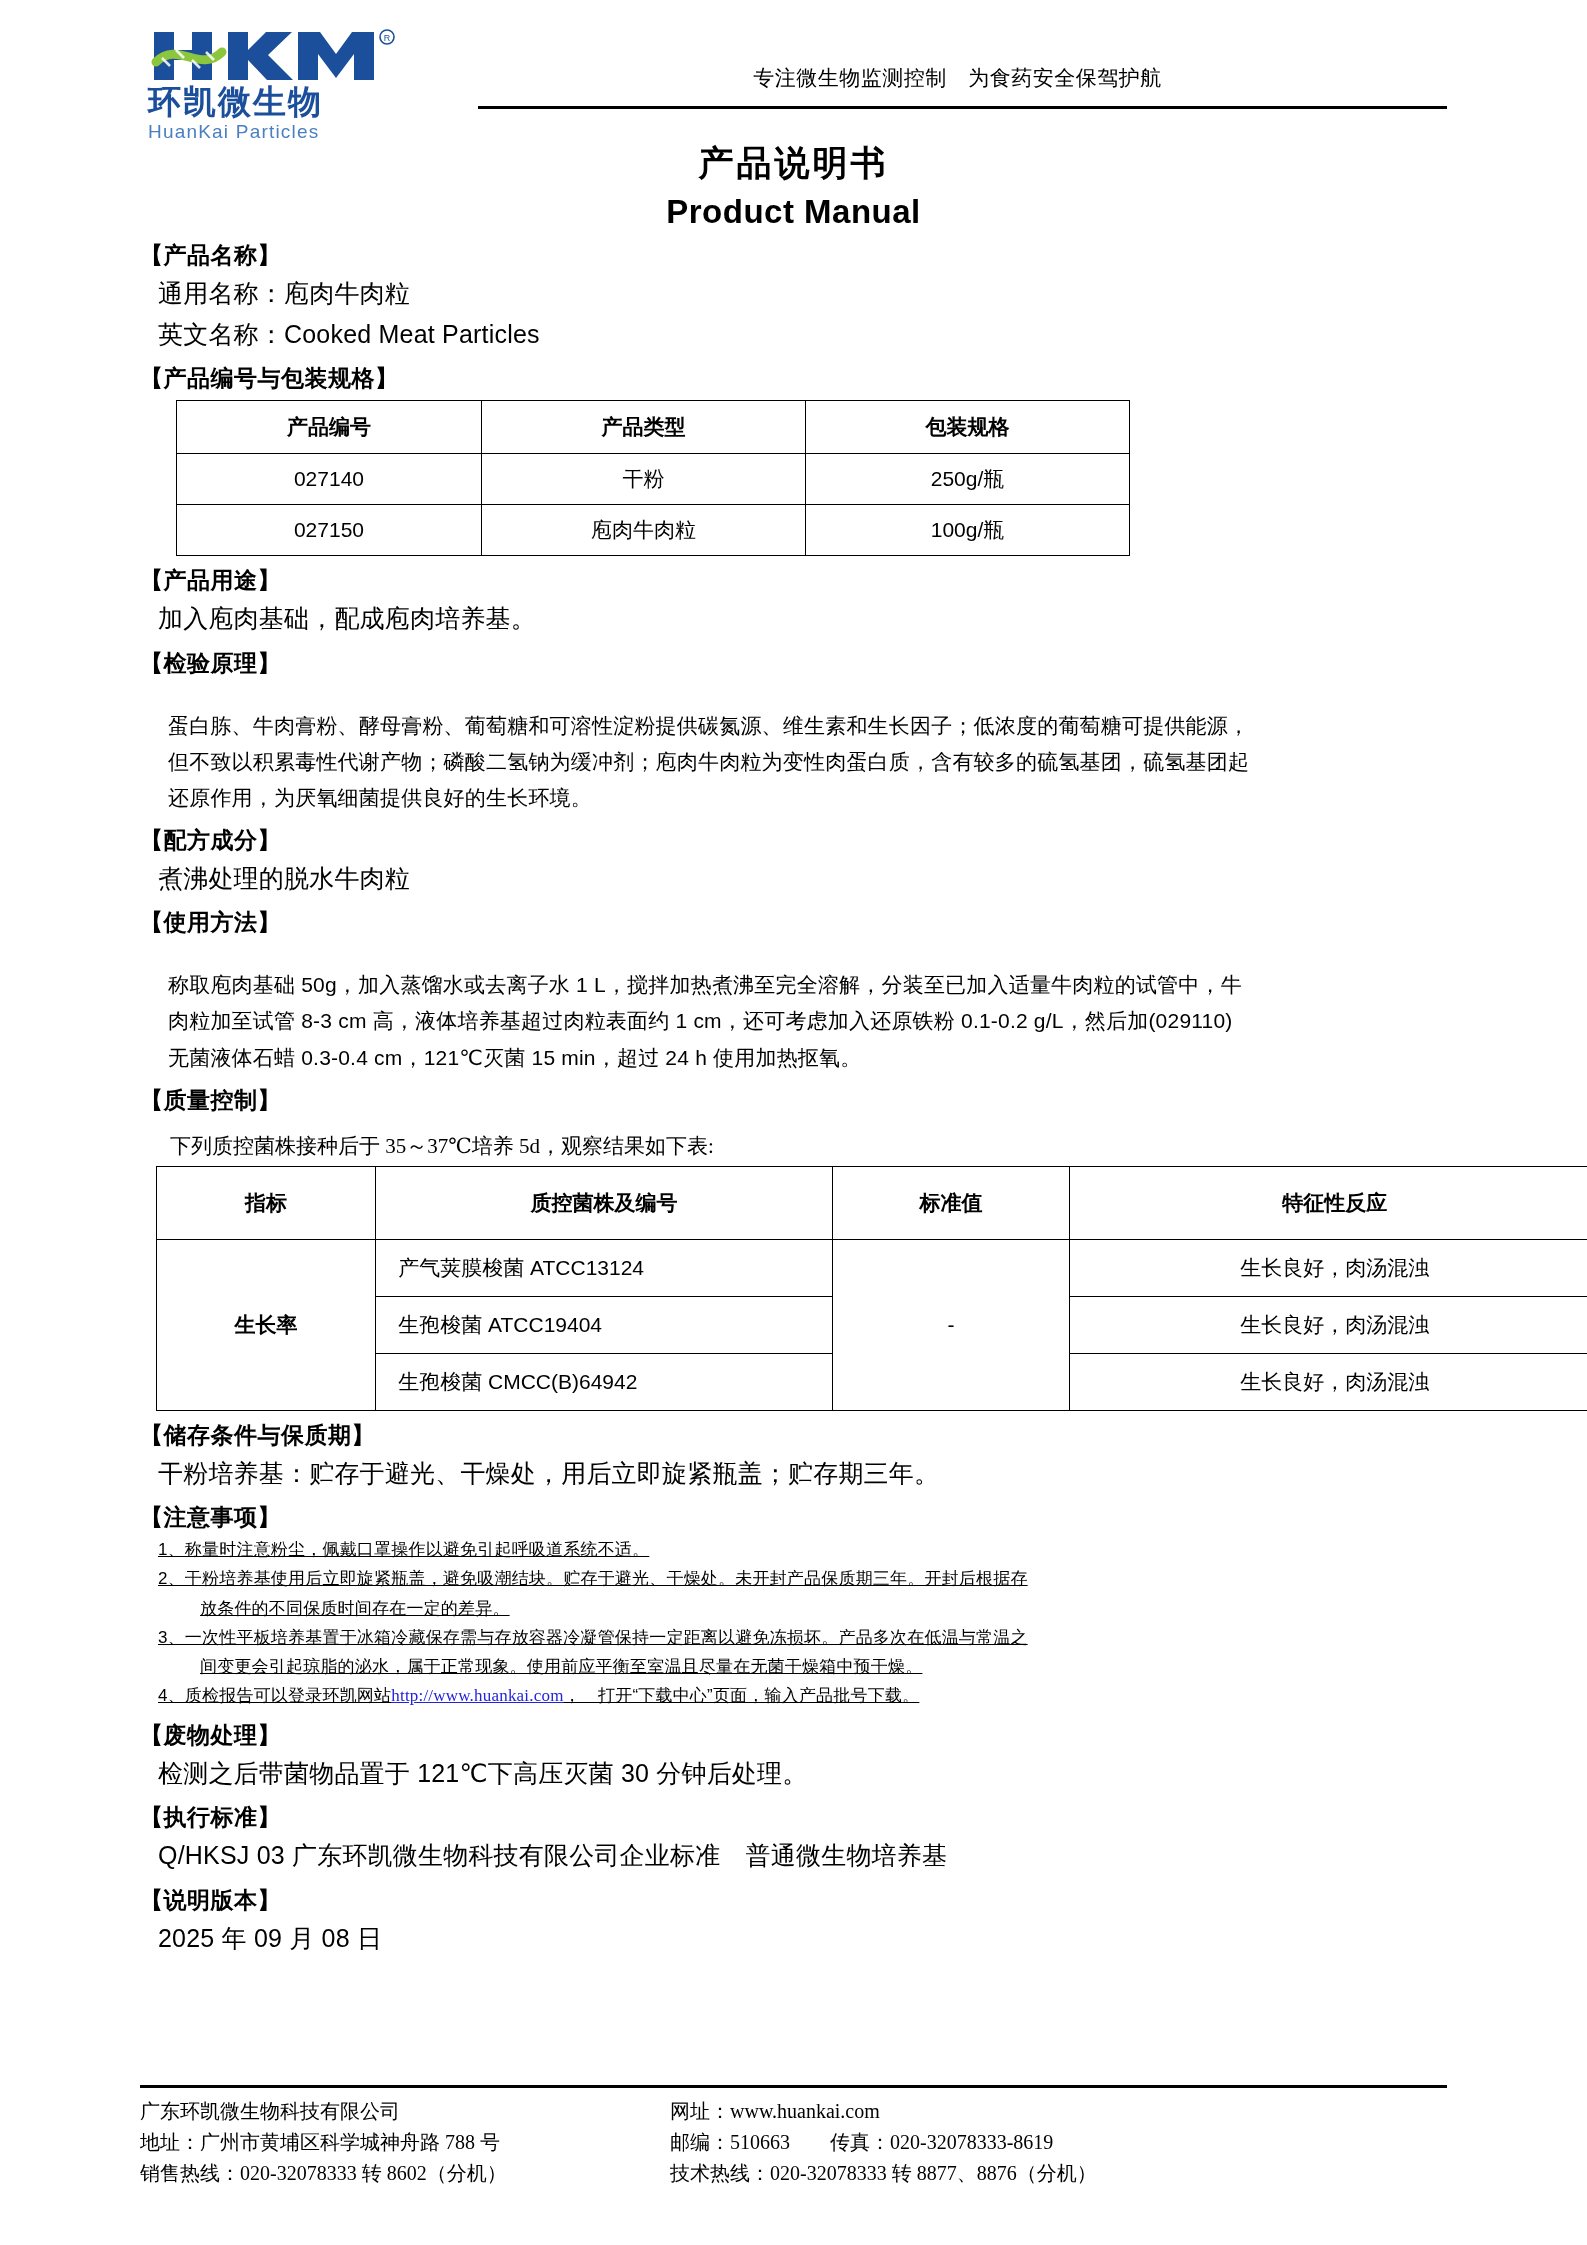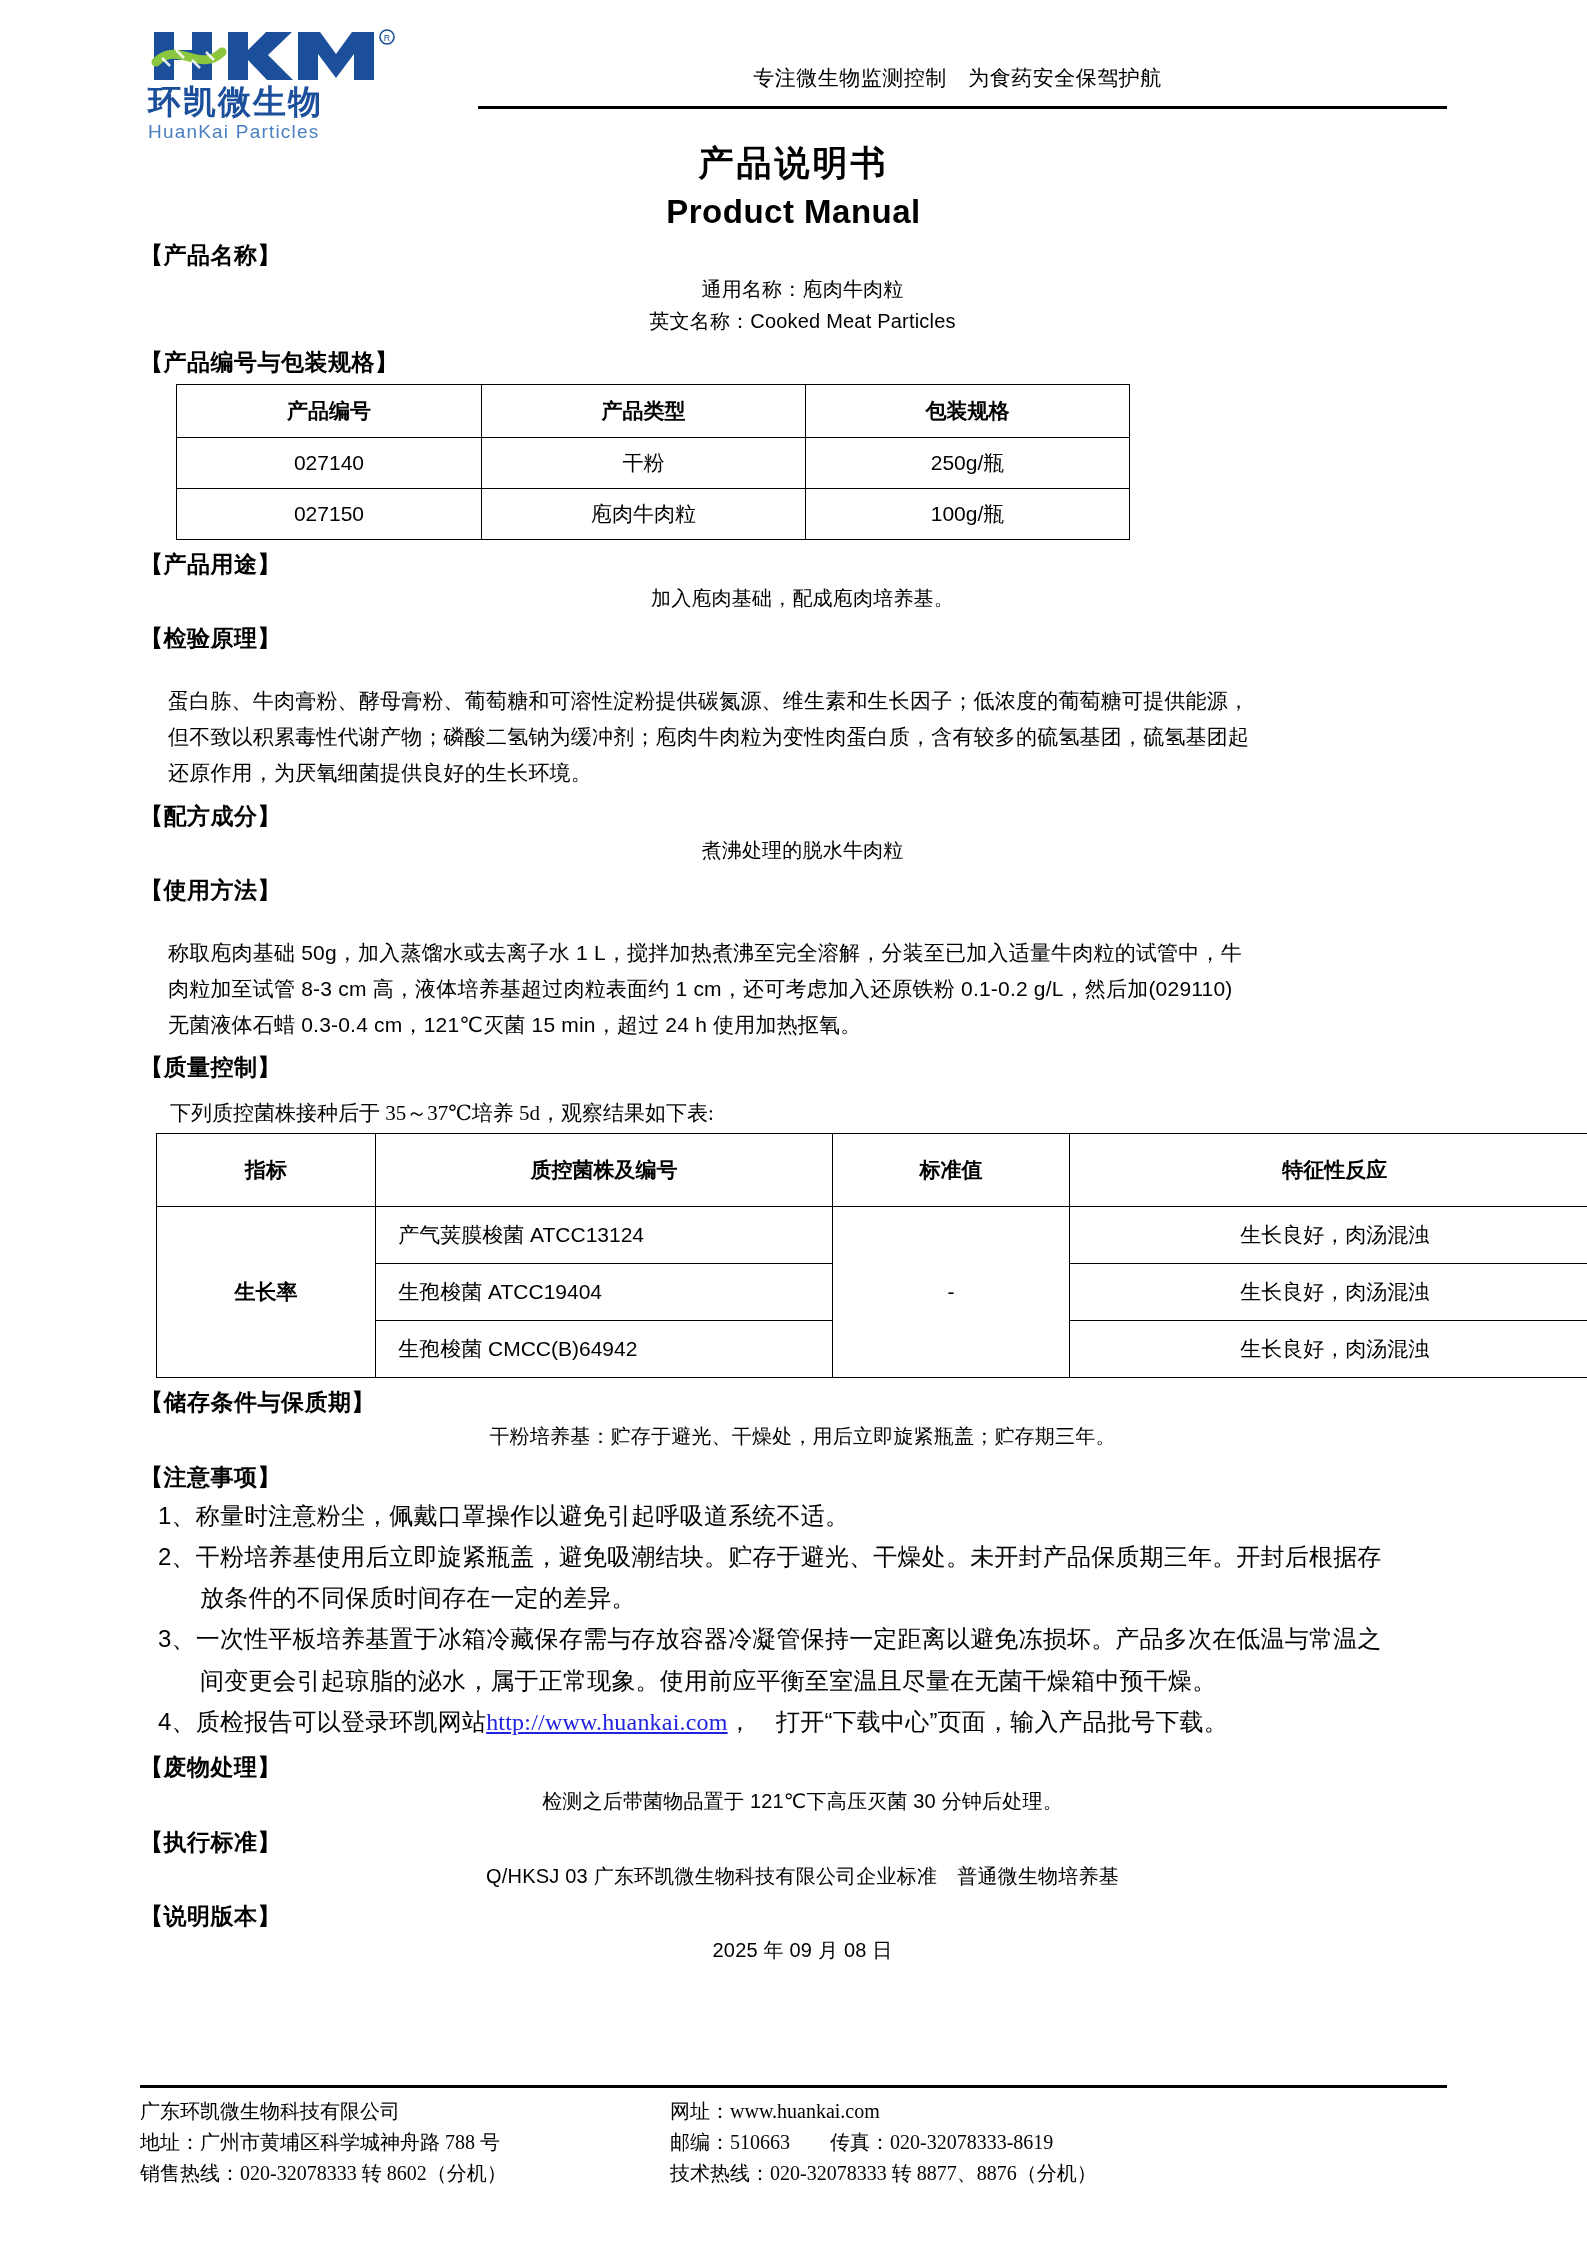--- a/index.html
+++ b/index.html
@@ -91,42 +91,42 @@
 
   
   .sec-head {
     font-size: 23px;
     font-weight: bold;
     margin-top: 9px;
     margin-bottom: 2px;
     letter-spacing: 0.5px;
   }
   .body-line {
-    font-size: 20px;
+    font-size: 25px;
     line-height: 1.62;
     padding-left: 18px;
     letter-spacing: 0.2px;
-    text-align: center;
   }
   .para {
     font-size: 21px;
     line-height: 1.72;
     letter-spacing: 0.2px;
     text-align: justify;
     margin-top: 29px;
   }
   .para .ind {
     display: block;
     padding-left: 28px;
   }
   .note-item {
-    font-size: 24px;
+    font-size: 17px;
     line-height: 1.72;
     padding-left: 18px;
     letter-spacing: 0.2px;
+    text-decoration: underline;
   }
   .note-item .cont {
     display: block;
     padding-left: 42px;
   }
   .qc-intro {
     font-size: 21px;
     padding-left: 30px;
     margin-top: 16px;
     margin-bottom: 6px;

